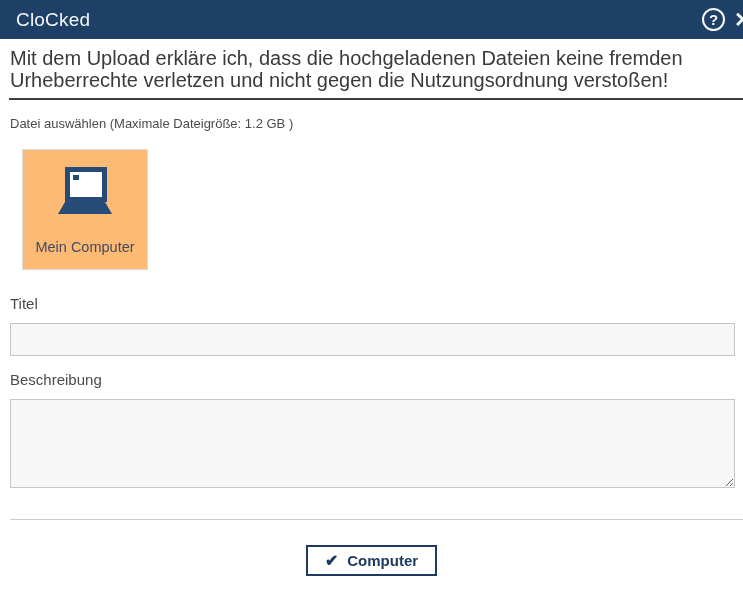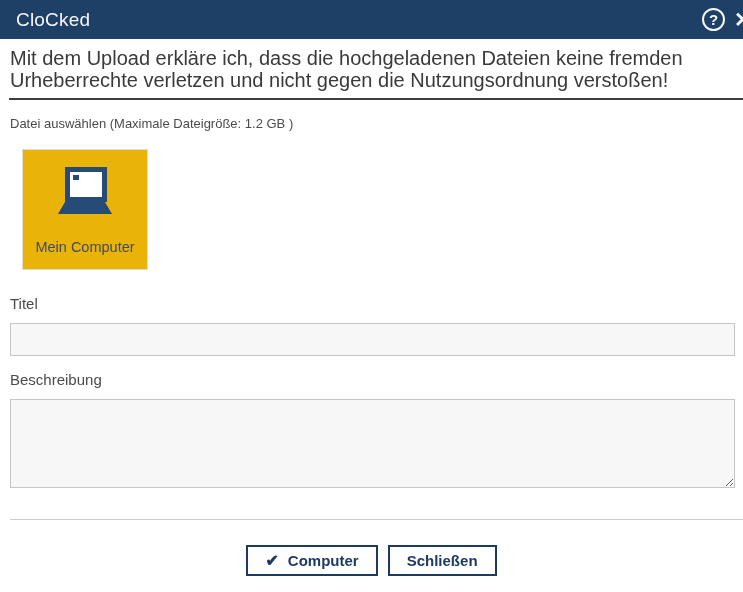--- a/index.html
+++ b/index.html
@@ -68,21 +68,21 @@
   .file-label {
     margin: 16px 10px 0 10px;
     font-size: 13px;
     color: #4b4b4b;
   }
   .source-tile {
     margin: 18px 0 0 22px;
     width: 126px;
     height: 121px;
     border: 1px solid #dbdbdb;
-    background: #eab308;
+    background: #fdba74;
     display: flex;
     flex-direction: column;
     align-items: center;
     justify-content: flex-end;
     cursor: pointer;
   }
   .laptop-icon { margin-bottom: 16px; }
   .source-label {
     font-size: 14.5px;
     color: #3f4c63;
@@ -172,16 +172,13 @@
 <div class="field-label label-beschreibung">Beschreibung</div>
 <textarea class="text-area" style=""></textarea>
 
 <div class="divider-light"></div>
 
 <div class="actions">
   <button class="btn">
     <span class="check-glyph">✔</span>
     <span>Computer</span>
   </button>
-  <button class="btn">
-    <span>Schließen</span>
-  </button>
 </div>
 
 </body></html>

